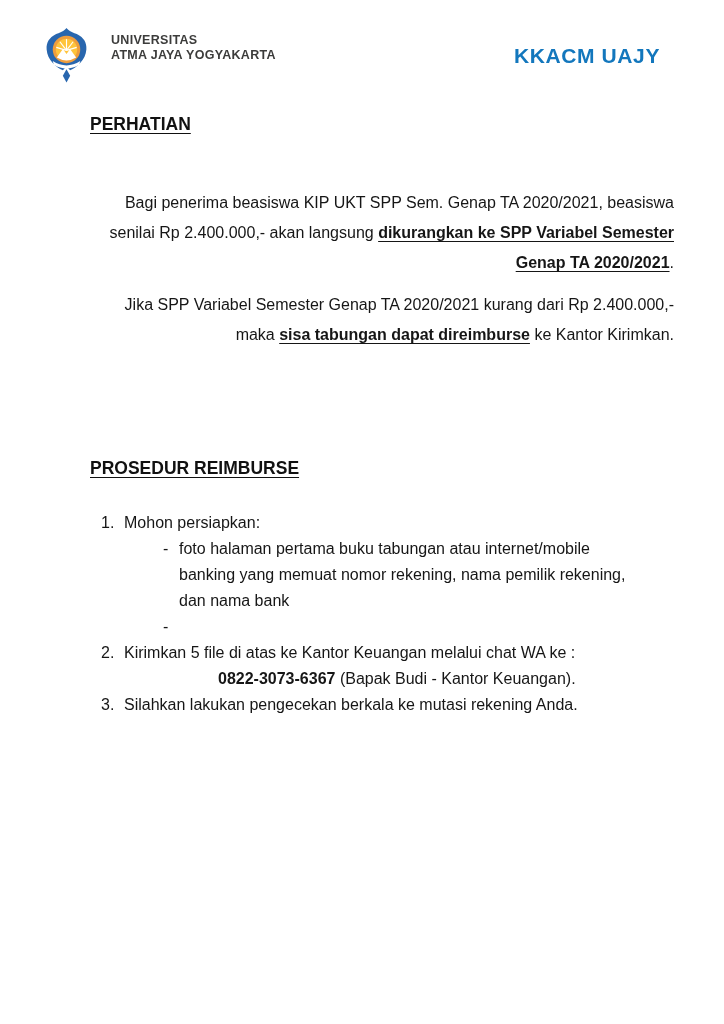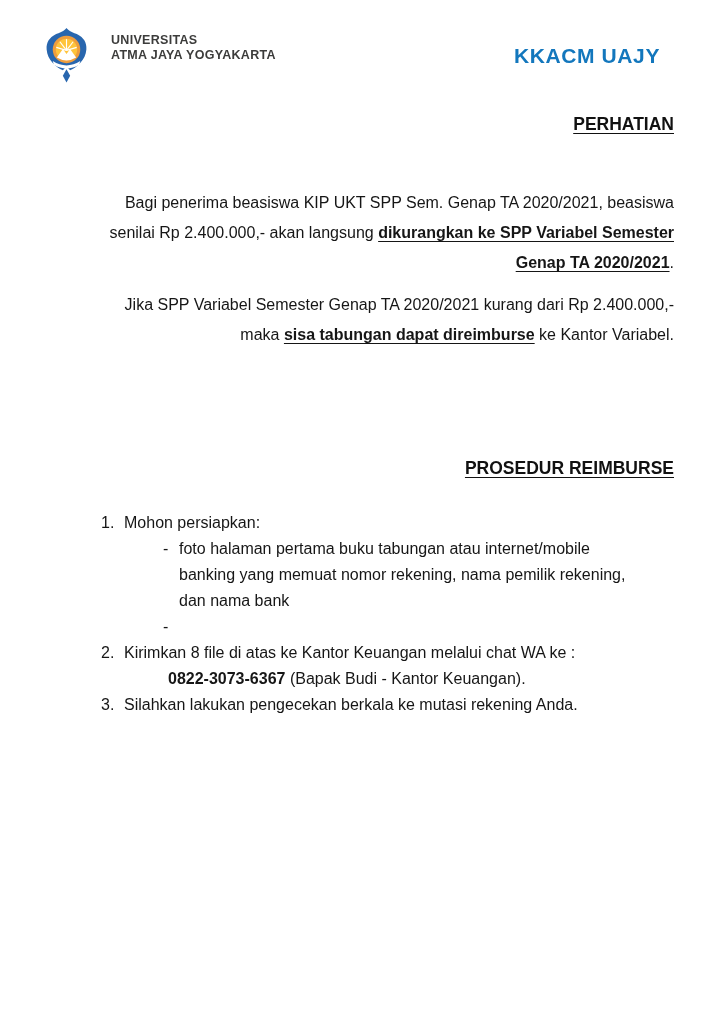--- a/index.html
+++ b/index.html
@@ -24,21 +24,21 @@
   .unit-label {
     position: absolute; right: 64px; top: 44px;
     font-size: 21px; font-weight: bold; color: #1377bd;
     letter-spacing: 0.6px;
   }
 
   
   .content { position: absolute; top: 0; left: 90px; right: 50px; }
 
   .section-title {
-    margin: 0; text-align: right;
+    margin: 0; text-align: left;
     font-size: 17.5px; font-weight: bold;
     text-decoration: underline; text-underline-offset: 3px;
     line-height: 20px; color: #111;
   }
   .title-perhatian { margin-top: 114px; }
   .title-prosedur { margin-top: 108px; }
 
   .body-para {
     margin: 0; text-align: right;
     font-size: 16px; line-height: 30px; color: #161616;
@@ -48,21 +48,21 @@
   .emph { font-weight: bold; text-decoration: underline; text-underline-offset: 3px; }
 
   
   .proc-list { margin-top: 32px; font-size: 16px; line-height: 26px; }
   .li { display: flex; padding-left: 11px; }
   .li-num { width: 23px; flex: 0 0 23px; }
   .li-body { flex: 1; }
   .sub { display: flex; }
   .sub-marker { width: 16px; flex: 0 0 16px; margin-left: 39px; }
   .sub-text { flex: 1; padding-right: 24px; }
-  .phone-line { margin-left: 44px; }
+  .phone-line { margin-left: 94px; }
   .b { font-weight: bold; }
 </style>
 </head>
 <body>
 
 <div class="page">
 
   <div class="doc-header">
     <div class="logo-wrap">
       <svg width="41" height="55" viewBox="0 0 40 54" aria-hidden="true">
@@ -100,21 +100,21 @@
     </div>
     <div class="unit-label">KKACM UAJY</div>
   </div>
 
   <div class="content">
 
     <h1 class="section-title title-perhatian">PERHATIAN</h1>
 
     <p class="body-para para-1"><span>Bagi penerima beasiswa KIP UKT SPP Sem. Genap TA 2020/2021, beasiswa senilai Rp 2.400.000,- akan langsung </span><span class="emph">dikurangkan ke SPP Variabel Semester Genap TA 2020/2021</span><span>.</span></p>
 
-    <p class="body-para para-2"><span>Jika SPP Variabel Semester Genap TA 2020/2021 kurang dari Rp 2.400.000,- maka </span><span class="emph">sisa tabungan dapat direimburse</span><span> ke Kantor Variabel.</span></p>
+    <p class="body-para para-2"><span>Jika SPP Variabel Semester Genap TA 2020/2021 kurang dari Rp 2.400.000,- maka </span><span class="emph">sisa tabungan dapat direimburse</span><span> ke Kantor Kirimkan.</span></p>
 
     <h2 class="section-title title-prosedur">PROSEDUR REIMBURSE</h2>
 
     <div class="proc-list">
 
       <div class="li">
         <span class="li-num">1.</span>
         <div class="li-body">
           <div>Mohon persiapkan:</div>
           <div class="sub">
@@ -123,21 +123,21 @@
           </div>
           <div class="sub">
             <span class="sub-marker">-</span>
           </div>
         </div>
       </div>
 
       <div class="li">
         <span class="li-num">2.</span>
         <div class="li-body">
-          <div>Kirimkan 8 file di atas ke Kantor Keuangan melalui chat WA ke :</div>
+          <div>Kirimkan 5 file di atas ke Kantor Keuangan melalui chat WA ke :</div>
           <div class="phone-line"><span class="b">0822-3073-6367</span><span> (Bapak Budi - Kantor Keuangan).</span></div>
         </div>
       </div>
 
       <div class="li">
         <span class="li-num">3.</span>
         <div class="li-body">
           <div>Silahkan lakukan pengecekan berkala ke mutasi rekening Anda.</div>
         </div>
       </div>

